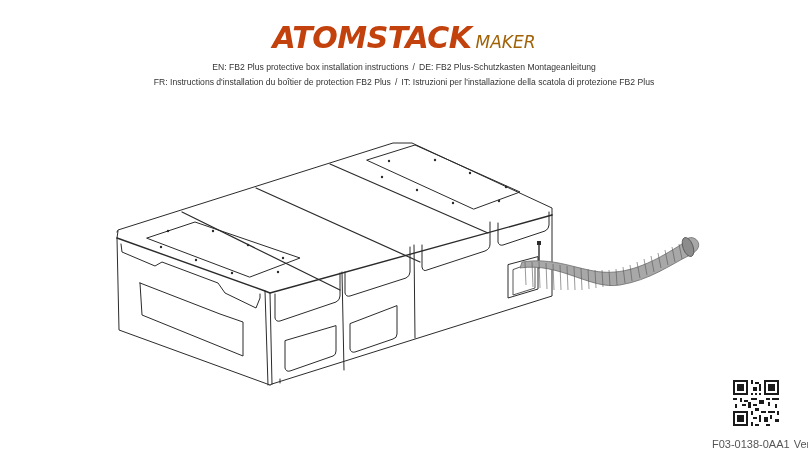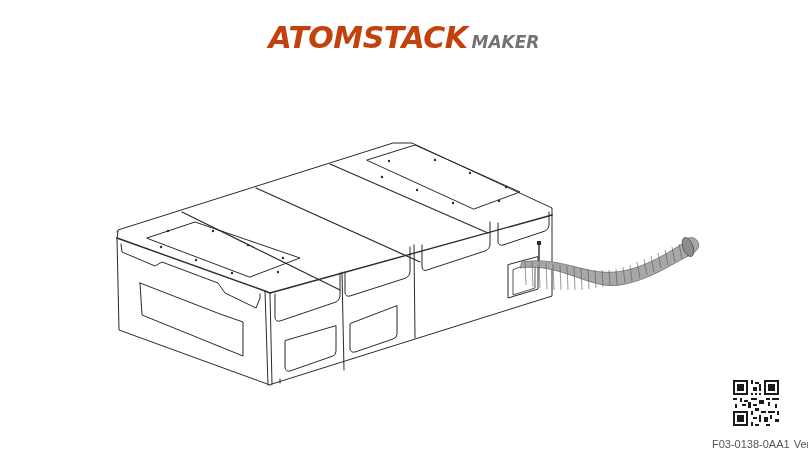--- a/index.html
+++ b/index.html
@@ -1,35 +1,41 @@
 <!DOCTYPE html>
 <html><head>
 <meta charset="utf-8">
 <style>
   html, body { margin:0; padding:0; background:#ffffff; }
   body { width:808px; height:464px; position:relative; overflow:hidden; font-family:"Liberation Sans", sans-serif; color:#333; }
   .logo { position:absolute; left:0; width:808px; top:20px; text-align:center; height:34px; }
   .logo-main { font-family:"DejaVu Sans", sans-serif; font-weight:bold; font-style:italic; font-size:30px; letter-spacing:-0.5px; color:#c2410c; }
-  .logo-sub { font-family:"DejaVu Sans", sans-serif; font-weight:bold; font-style:italic; font-size:17px; color:#737373; margin-left:4px; }
+  .logo-sub { font-family:"DejaVu Sans", sans-serif; font-weight:normal; font-style:italic; font-size:17px; color:#a16207; margin-left:4px; }
   .titles { position:absolute; left:0; width:808px; top:60px; text-align:center; font-size:8.6px; line-height:14.5px; color:#333; }
   .titles .line { white-space:nowrap; }
   .titles .sep { margin:0 4px; }
   .drawing { position:absolute; left:0; top:0; }
   .qr { position:absolute; left:733px; top:380px; width:46px; height:46px; }
   .code { position:absolute; left:708px; top:438px; width:120px; font-size:11px; color:#555; text-align:right; white-space:nowrap; }
   .code span { margin-left:4px; }
 </style>
 </head>
 <body>
 
 <div class="logo">
   <span class="logo-main">ATOMSTACK</span><span class="logo-sub">MAKER</span>
 </div>
 
 <div class="titles">
+  <div class="line">
+    <span>EN: FB2 Plus protective box installation instructions</span><span class="sep">/</span><span>DE: FB2 Plus-Schutzkasten Montageanleitung</span>
+  </div>
+  <div class="line">
+    <span>FR: Instructions d'installation du boîtier de protection FB2 Plus</span><span class="sep">/</span><span>IT: Istruzioni per l'installazione della scatola di protezione FB2 Plus</span>
+  </div>
 </div>
 
 <svg class="drawing" width="808" height="464" viewBox="0 0 808 464">
   <g fill="none" stroke="#2b2b2b" stroke-width="1" stroke-linejoin="round" stroke-linecap="round">
 
     <path d="M117,232 L118,230 L393,143 L412,143 L552,208 L552,215"></path>
 
     <path d="M117,238 L265,291 L270,293 L552,215" stroke-width="1.4"></path>
     <path d="M118,231 L117,238"></path>
 

